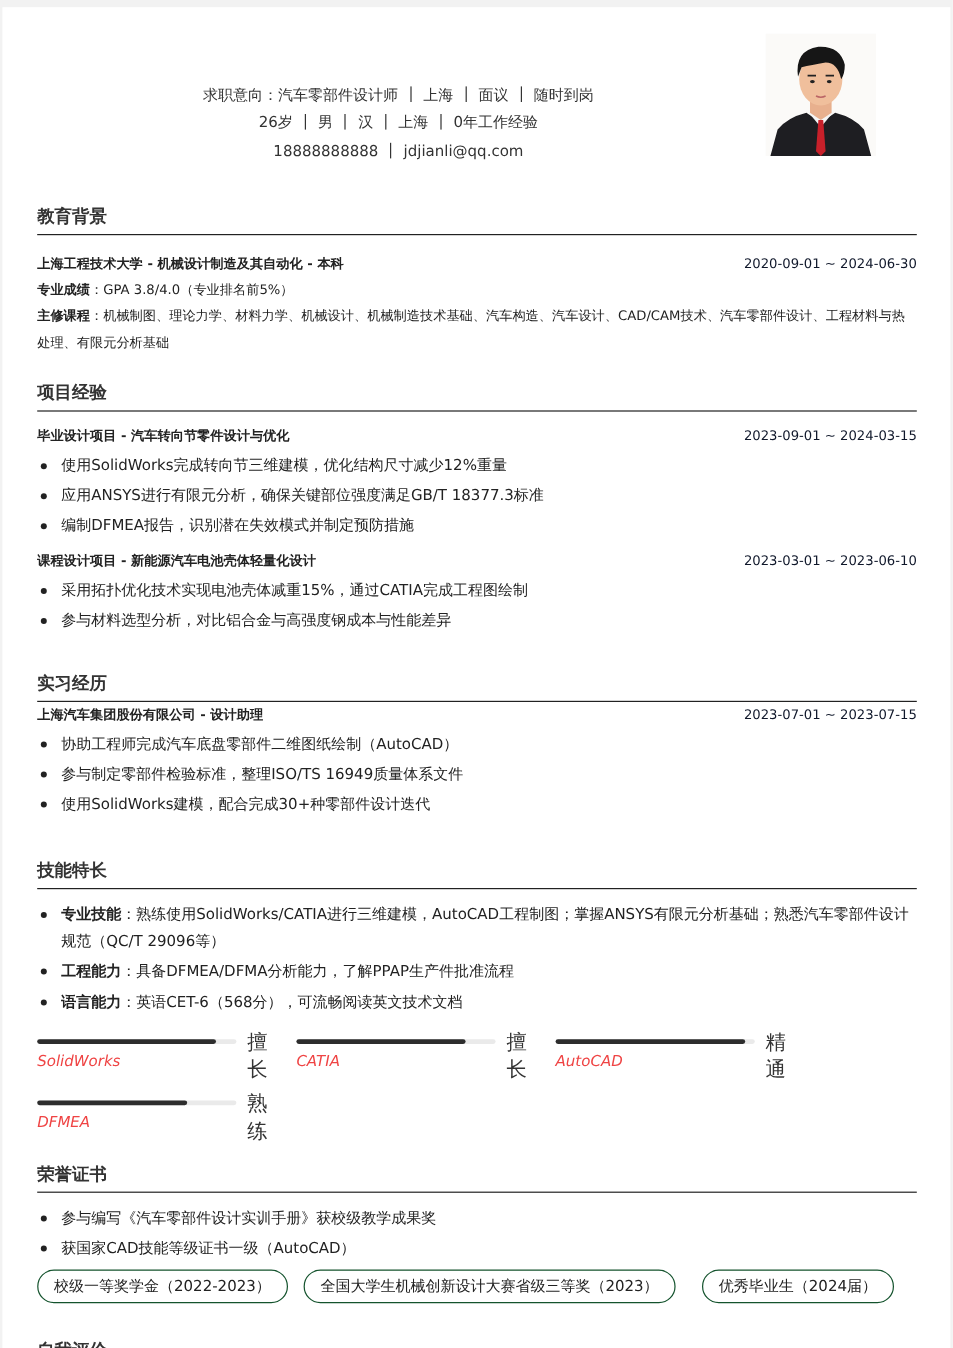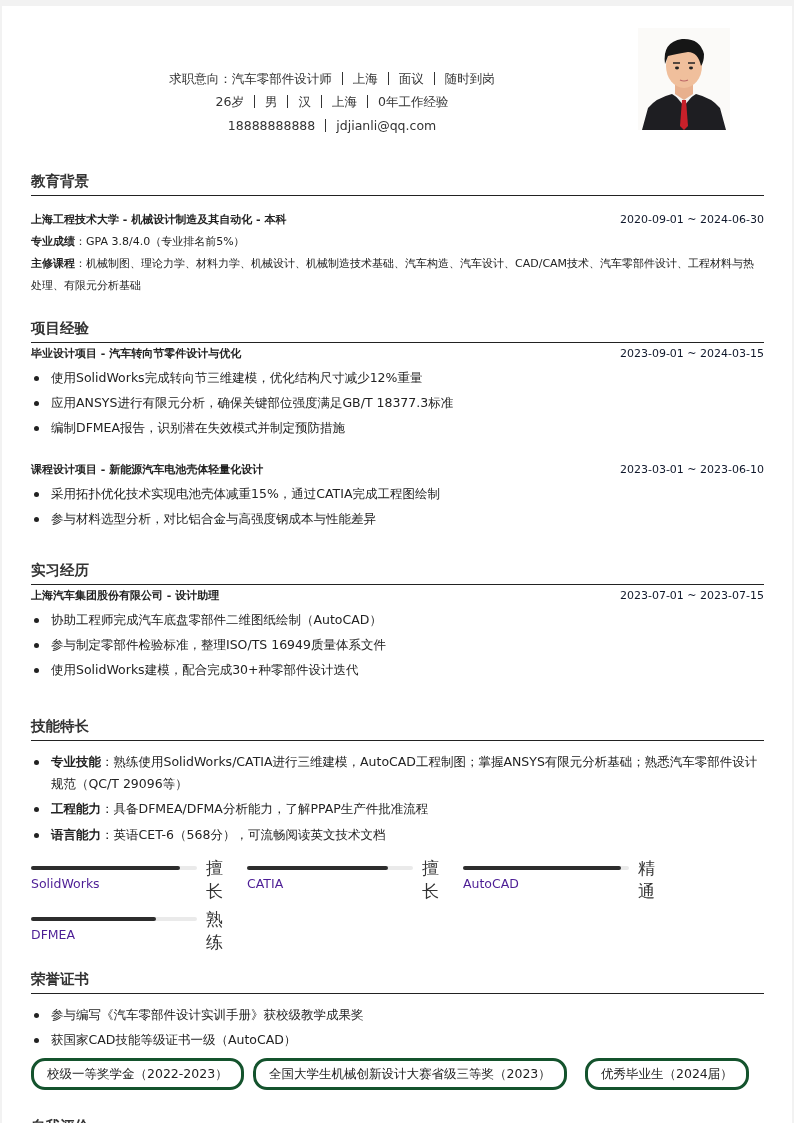--- a/index.html
+++ b/index.html
@@ -40,25 +40,25 @@
   .bullets li { position:relative; padding-left:20px; font-size:12.5px; line-height:25px; color:#222; }
   .bullets li::before { content:""; position:absolute; left:3px; top:11px; width:5px; height:5px; border-radius:50%; background:#222; }
   .bullets.tight li { line-height:22px; }
   .bullets.tight li::before { top:9px; }
   b.k { font-weight:bold; }
   .skill-bars { position:relative; height:110px; }
   .skill { position:absolute; width:200px; height:46px; }
   .bar-track { position:absolute; left:0; top:8px; width:166px; height:4px; background:#eaeaea; border-radius:2px; }
   .bar-fill { position:absolute; left:0; top:0; height:4px; background:#2d2d2d; border-radius:2px; }
   .bar-level { position:absolute; left:175px; top:-1px; font-size:17px; color:#333; }
-  .bar-name { position:absolute; left:0; top:18px; font-size:12.5px; color:#4c1d95; }
+  .bar-name { position:absolute; left:0; top:18px; font-size:12.5px; color:#ef4444;font-style:italic; }
   .tags { position:relative; height:34px; }
   .tag {
     position:absolute; top:0; height:26px; line-height:26px; font-size:12.5px;
-    border:3px solid #14532d; border-radius:14px; padding:0 13px; color:#222; white-space:nowrap;
+    border:1px solid #14532d; border-radius:14px; padding:0 13px; color:#222; white-space:nowrap;
   }
 </style>
 </head>
 <body>
 
 <div class="page">
 
   <div class="header">
     <div class="info-line l1">
       <span>求职意向：</span><span>汽车零部件设计师</span><span class="sep"></span><span>上海</span><span class="sep"></span><span>面议</span><span class="sep"></span><span>随时到岗</span>
@@ -99,32 +99,32 @@
     <div class="row">
       <b class="k">专业成绩</b>：<span>GPA 3.8/4.0（专业排名前5%）</span>
     </div>
     <div class="row">
       <b class="k">主修课程</b>：<span>机械制图、理论力学、材料力学、机械设计、机械制造技术基础、汽车构造、汽车设计、CAD/CAM技术、汽车零部件设计、工程材料与热处理、有限元分析基础</span>
     </div>
   </div>
 
   <div class="section" style="top:310px;">
     <div class="sec-title">项目经验</div>
-    <div class="row row-head" style="">
+    <div class="row row-head" style="margin-top:10px;">
       <span>毕业设计项目</span>
       <span> - </span>
       <span>汽车转向节零件设计与优化</span>
       <span class="row-date">2023-09-01 ~ 2024-03-15</span>
     </div>
     <ul class="bullets">
       <li>使用SolidWorks完成转向节三维建模，优化结构尺寸减少12%重量</li>
       <li>应用ANSYS进行有限元分析，确保关键部位强度满足GB/T 18377.3标准</li>
       <li>编制DFMEA报告，识别潜在失效模式并制定预防措施</li>
     </ul>
-    <div class="row row-head" style="margin-top:19px;">
+    <div class="row row-head" style="margin-top:7px;">
       <span>课程设计项目</span>
       <span> - </span>
       <span>新能源汽车电池壳体轻量化设计</span>
       <span class="row-date">2023-03-01 ~ 2023-06-10</span>
     </div>
     <ul class="bullets">
       <li>采用拓扑优化技术实现电池壳体减重15%，通过CATIA完成工程图绘制</li>
       <li>参与材料选型分析，对比铝合金与高强度钢成本与性能差异</li>
     </ul>
   </div>

